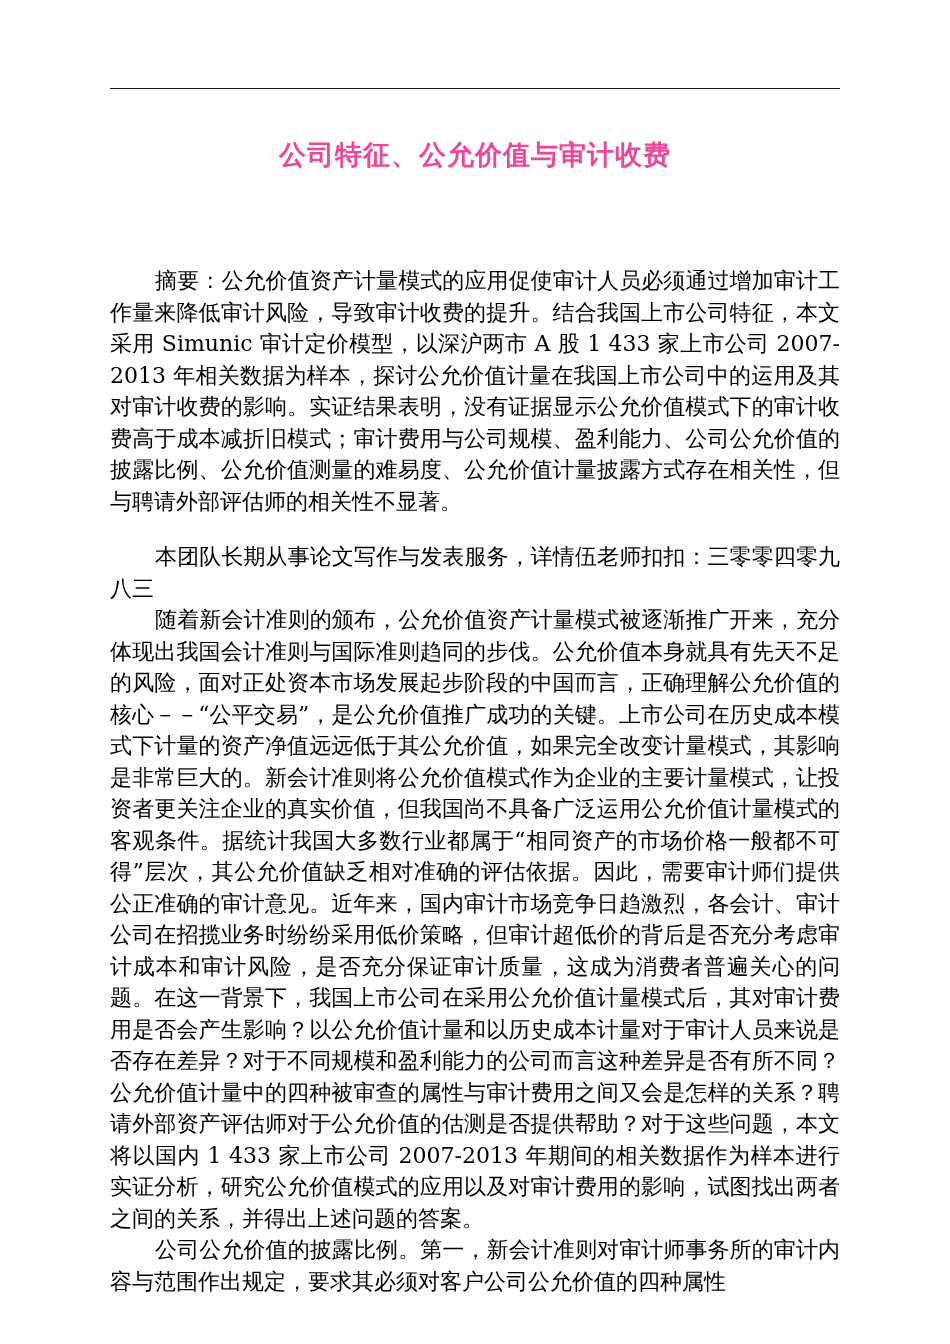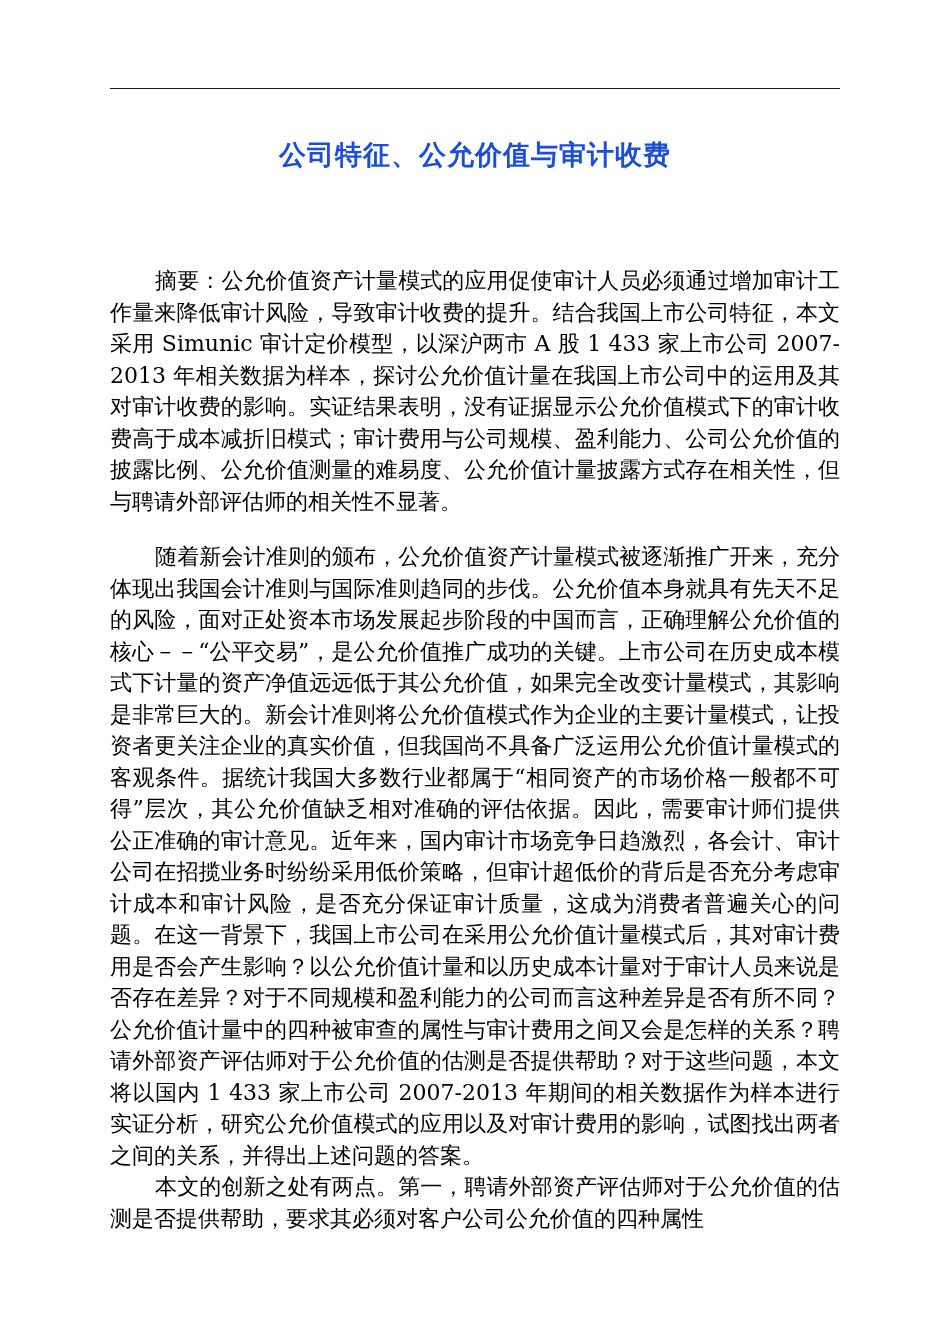--- a/index.html
+++ b/index.html
@@ -27,21 +27,21 @@
     width: 730px;
     margin-left: 0;
   }
   .doc-title {
     text-align: center;
     font-family: "DejaVu Sans", "Liberation Sans", sans-serif;
     font-weight: bold;
     font-size: 27px;
     letter-spacing: 1px;
     margin-top: 48px;
-    color: #1d4ed8;
+    color: #ec4899;
   }
   .body-block {
     margin-top: 92px;
     width: 730px;
   }
   p.para {
     margin: 0;
     font-size: 22px;
     line-height: 31.5px;
     text-align: justify;
@@ -63,22 +63,23 @@
   <div class="top-rule"></div>
 
   <h1 class="doc-title">公司特征、公允价值与审计收费</h1>
 
   <div class="body-block">
 
     <p class="para indent">摘要：公允价值资产计量模式的应用促使审计人员必须通过增加审计工作量来降低审计风险，导致审计收费的提升。结合我国上市公司特征，本文采用 Simunic 审计定价模型，以深沪两市 A 股 1 433 家上市公司 2007-2013 年相关数据为样本，探讨公允价值计量在我国上市公司中的运用及其对审计收费的影响。实证结果表明，没有证据显示公允价值模式下的审计收费高于成本减折旧模式；审计费用与公司规模、盈利能力、公司公允价值的披露比例、公允价值测量的难易度、公允价值计量披露方式存在相关性，但与聘请外部评估师的相关性不显著。</p>
 
     <div class="gap-sm"></div>
 
+    <p class="para indent">本团队长期从事论文写作与发表服务，详情伍老师扣扣：三零零四零九八三</p>
 
 
 
     <p class="para indent">随着新会计准则的颁布，公允价值资产计量模式被逐渐推广开来，充分体现出我国会计准则与国际准则趋同的步伐。公允价值本身就具有先天不足的风险，面对正处资本市场发展起步阶段的中国而言，正确理解公允价值的核心－－“公平交易”，是公允价值推广成功的关键。上市公司在历史成本模式下计量的资产净值远远低于其公允价值，如果完全改变计量模式，其影响是非常巨大的。新会计准则将公允价值模式作为企业的主要计量模式，让投资者更关注企业的真实价值，但我国尚不具备广泛运用公允价值计量模式的客观条件。据统计我国大多数行业都属于“相同资产的市场价格一般都不可得”层次，其公允价值缺乏相对准确的评估依据。因此，需要审计师们提供公正准确的审计意见。近年来，国内审计市场竞争日趋激烈，各会计、审计公司在招揽业务时纷纷采用低价策略，但审计超低价的背后是否充分考虑审计成本和审计风险，是否充分保证审计质量，这成为消费者普遍关心的问题。在这一背景下，我国上市公司在采用公允价值计量模式后，其对审计费用是否会产生影响？以公允价值计量和以历史成本计量对于审计人员来说是否存在差异？对于不同规模和盈利能力的公司而言这种差异是否有所不同？公允价值计量中的四种被审查的属性与审计费用之间又会是怎样的关系？聘请外部资产评估师对于公允价值的估测是否提供帮助？对于这些问题，本文将以国内 1 433 家上市公司 2007-2013 年期间的相关数据作为样本进行实证分析，研究公允价值模式的应用以及对审计费用的影响，试图找出两者之间的关系，并得出上述问题的答案。</p>
 
-    <p class="para indent">本文的创新之处有两点。第一，聘请外部资产评估师对于公允价值的估测是否提供帮助，要求其必须对客户公司公允价值的四种属性</p>
+    <p class="para indent">公司公允价值的披露比例。第一，新会计准则对审计师事务所的审计内容与范围作出规定，要求其必须对客户公司公允价值的四种属性</p>
 
   </div>
 
 </div>
 
 </body></html>

